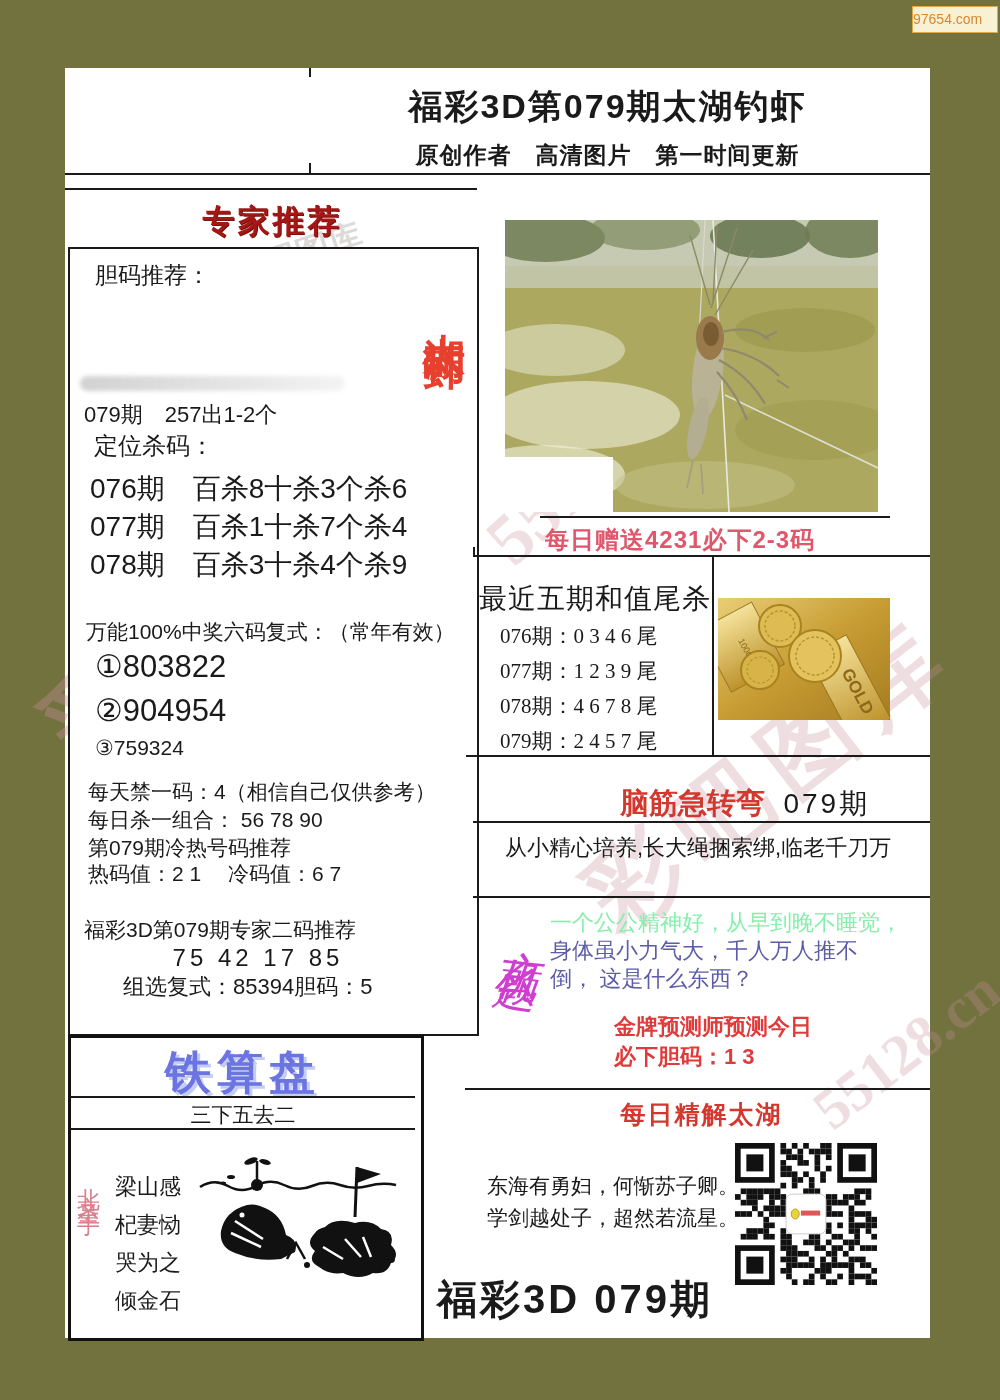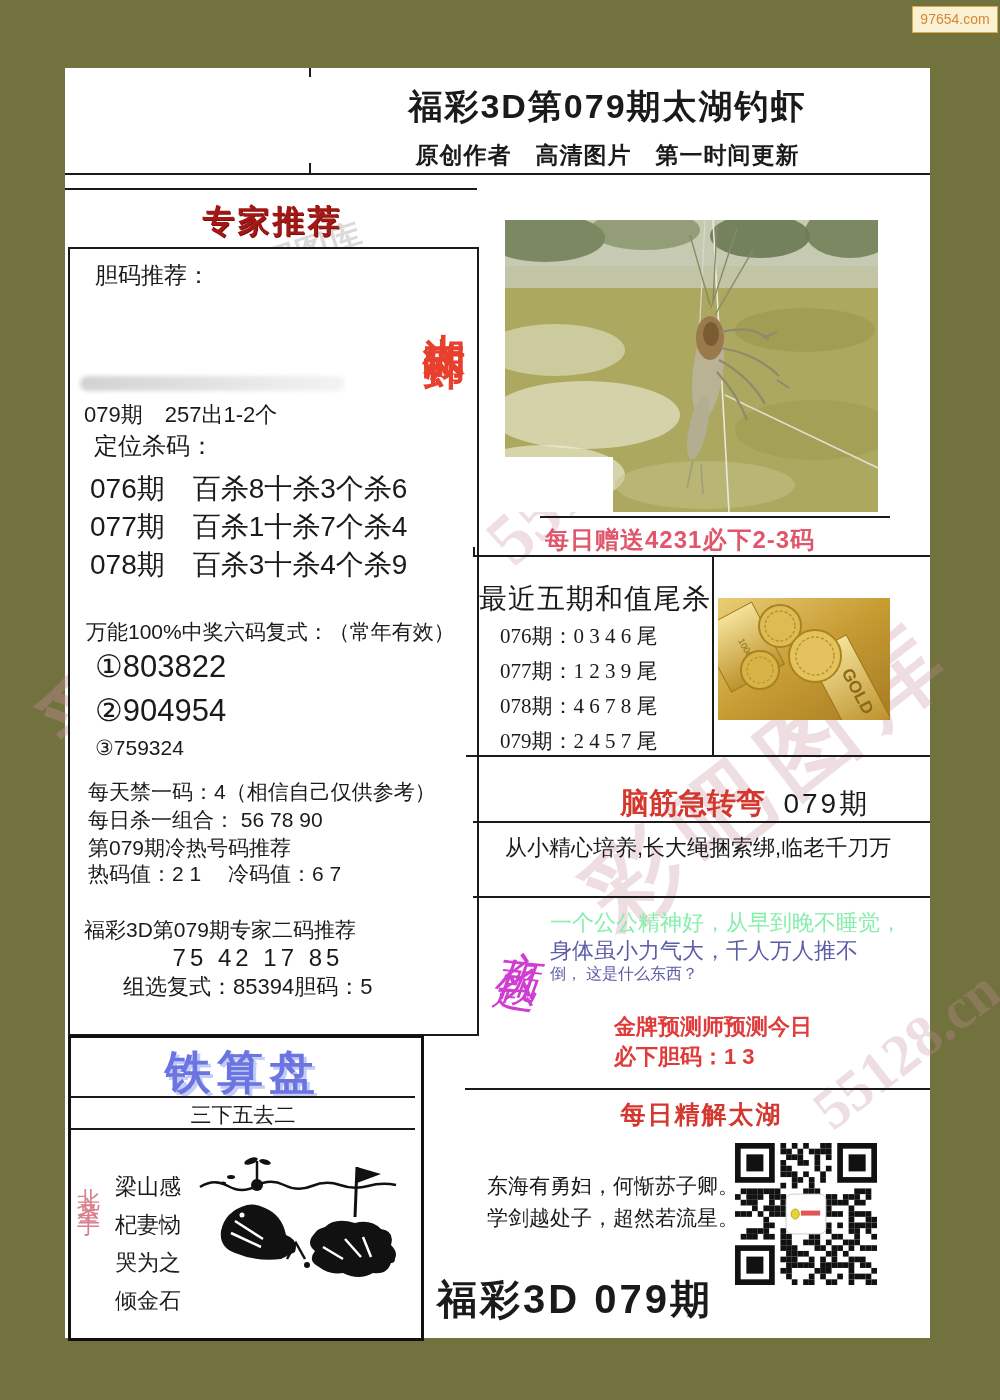--- a/index.html
+++ b/index.html
@@ -10,21 +10,21 @@
   .z1{z-index:1;} .z2{z-index:2;}
   .hline{background:#1a1a1a;height:2px;}
   .vline{background:#1a1a1a;width:2px;}
   .cjk{color:#1a1a1a;white-space:nowrap;}
   .serif{font-family:"Liberation Serif",serif;}
   .bold{font-weight:bold;}
   .center{text-align:center;}
   .vert{writing-mode:vertical-rl;text-orientation:upright;white-space:nowrap;}
   .wm{color:rgba(198,142,154,.38);font-family:"Liberation Serif",serif;font-weight:bold;pointer-events:none;white-space:nowrap;}
   #badge{left:912px;top:6px;width:84px;height:25px;background:#f8f1d4;border:1px solid #dfa945;
-         color:#d9872f;font-size:14px;line-height:25px;text-align:center;z-index:3;}
+         color:#d9872f;font-size:14px;line-height:25px;text-align:left;z-index:3;}
   #title{left:285px;top:84px;width:645px;font-size:34px;letter-spacing:2px;}
   #subtitle{left:285px;top:140px;width:645px;font-size:23px;letter-spacing:1px;}
   #zjt{left:70px;top:200px;width:405px;font-size:32px;color:#a31815;letter-spacing:3px;text-shadow:1px 1px 0 #7d0f0d;}
   #leftbox{left:68px;top:247px;width:407px;height:785px;border:2px solid #1a1a1a;background:#fff;}
   #tspbox{left:68px;top:1035px;width:350px;height:300px;border:3px solid #111;background:#fff;}
   #tsp-title{left:71px;top:1042px;width:344px;font-size:46px;color:#6b74e0;letter-spacing:6px;
              text-shadow:3px 3px 0 #c3cdf5;}
   #taihu{left:416px;top:300px;height:200px;font-size:42px;font-weight:bold;color:#e8402e;letter-spacing:5px;}
   #xuanji{left:484px;top:914px;height:180px;font-size:44px;color:#cf3ed0;letter-spacing:10px;
           font-family:"Liberation Serif",serif;transform:rotate(6deg);font-style:italic;}
@@ -204,21 +204,21 @@
     <span class="bold" style="color:#d4372e;font-size:29px;white-space:nowrap;">脑筋急转弯</span>
     <span class="cjk" style="font-size:28px;margin-left:14px;letter-spacing:3px;white-space:nowrap;">079期</span>
   </div>
   <div class="abs hline z2" style="left:473px;top:821px;width:457px;"></div>
   <div class="abs cjk z2" style="left:505px;top:833px;font-size:22px;">从小精心培养,长大绳捆索绑,临老千刀万</div>
   <div class="abs hline z2" style="left:473px;top:896px;width:457px;"></div>
 
   <div id="xuanji" class="abs vert z2">玄机题</div>
   <div class="abs serif z2" style="left:550px;top:908px;font-size:22px;color:#86efac;white-space:nowrap;">一个公公精神好，从早到晚不睡觉，</div>
   <div class="abs serif z2" style="left:550px;top:936px;font-size:22px;color:#5c5ca8;white-space:nowrap;">身体虽小力气大，千人万人推不</div>
-  <div class="abs serif z2" style="left:550px;top:964px;font-size:16px;color:#5c5ca8;white-space:nowrap;text-align:right;">倒，  这是什么东西？</div>
+  <div class="abs serif z2" style="left:550px;top:964px;font-size:22px;color:#5c5ca8;white-space:nowrap;text-align:right;">倒，  这是什么东西？</div>
   <div class="abs bold z2" style="left:614px;top:1012px;font-size:22px;color:#e03a3a;white-space:nowrap;">金牌预测师预测今日</div>
   <div class="abs bold z2" style="left:614px;top:1042px;font-size:22px;color:#e03a3a;white-space:nowrap;">必下胆码：1 3</div>
   <div class="abs hline z2" style="left:465px;top:1088px;width:465px;"></div>
 
   <div class="abs bold center z2" style="left:473px;top:1098px;width:457px;font-size:25px;color:#d4372e;letter-spacing:2px;">每日精解太湖</div>
   <div class="abs cjk z2" style="left:487px;top:1172px;font-size:21px;">东海有勇妇，何惭苏子卿。</div>
   <div class="abs cjk z2" style="left:487px;top:1204px;font-size:21px;">学剑越处子，超然若流星。</div>
 
   <div id="qr" class="abs z2"><svg width="142" height="142">
         <rect width="142" height="142" fill="#fff"></rect>

